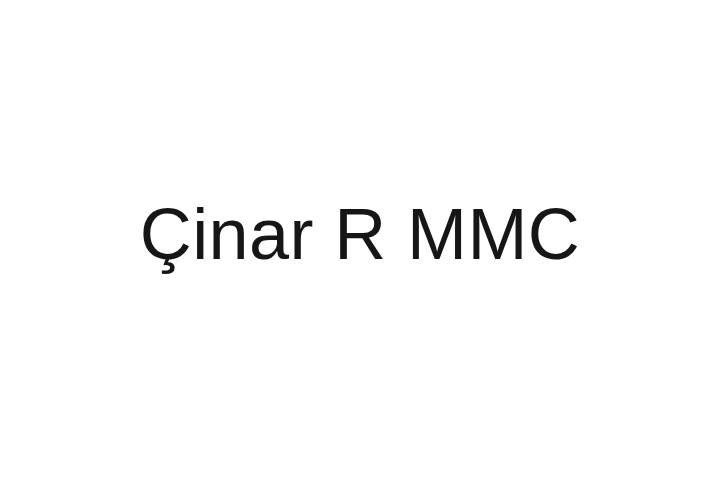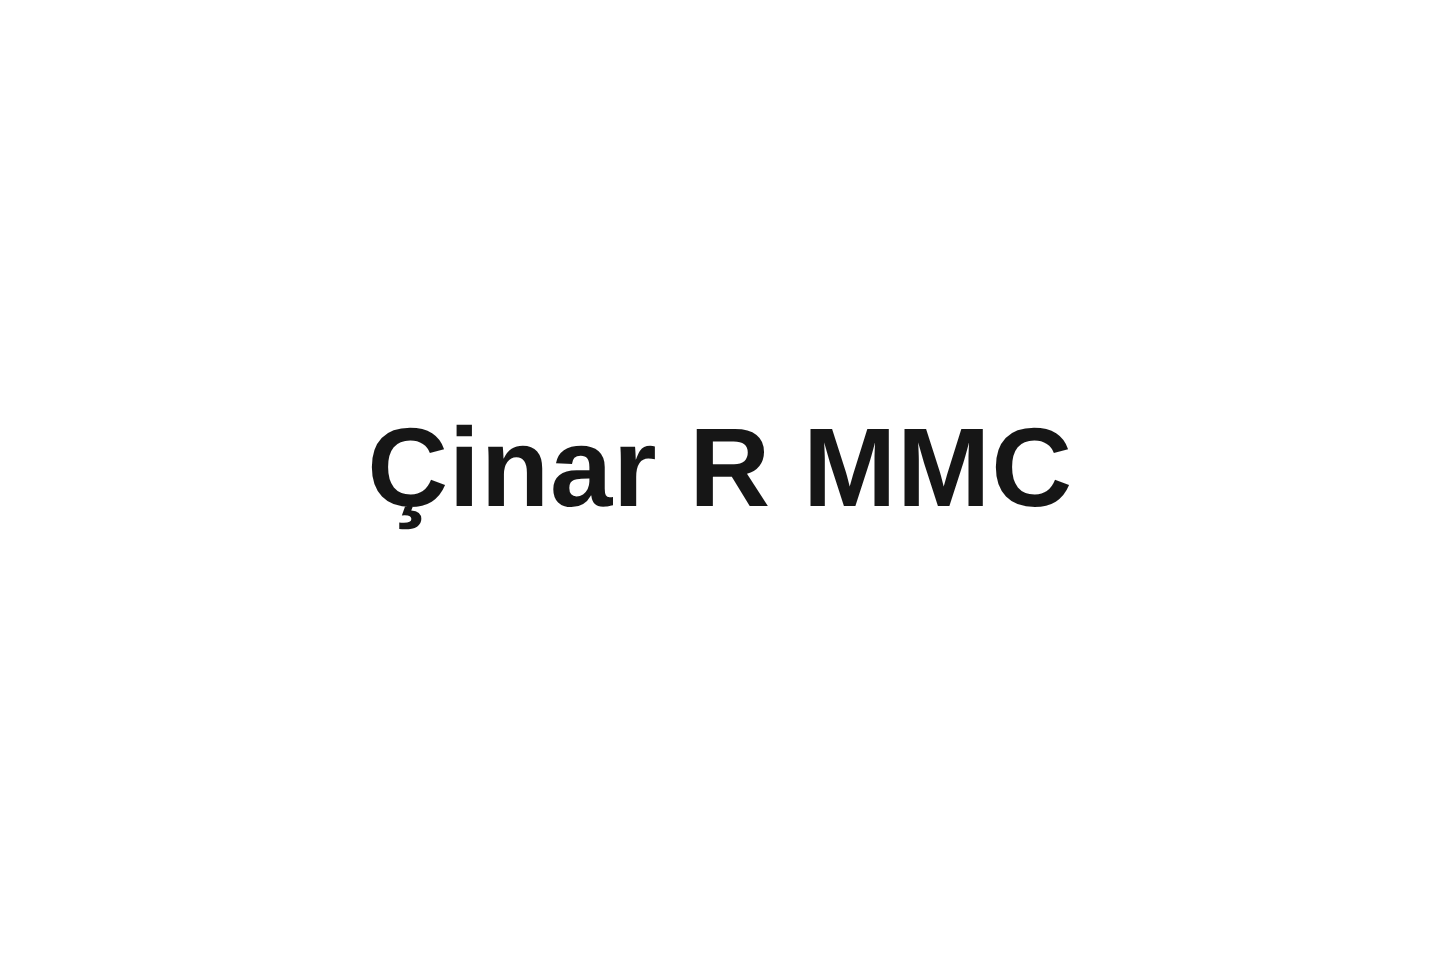--- a/index.html
+++ b/index.html
@@ -36,22 +36,22 @@
     justify-content: center;
   }
 
   
   .wordmark {
     display: block;
     margin: 0;
     padding: 0;
     
     font-family: "Liberation Sans", sans-serif;
-    font-size: 56px;
-    font-weight: 700;
+    font-size: 72px;
+    font-weight: 400;
     font-style: normal;
     line-height: 1;
     letter-spacing: 0.4px;
     white-space: nowrap;
     color: #161616;
     text-align: center;
     transform: translateY(-6px);
     -webkit-font-smoothing: antialiased;
   }
 </style>

